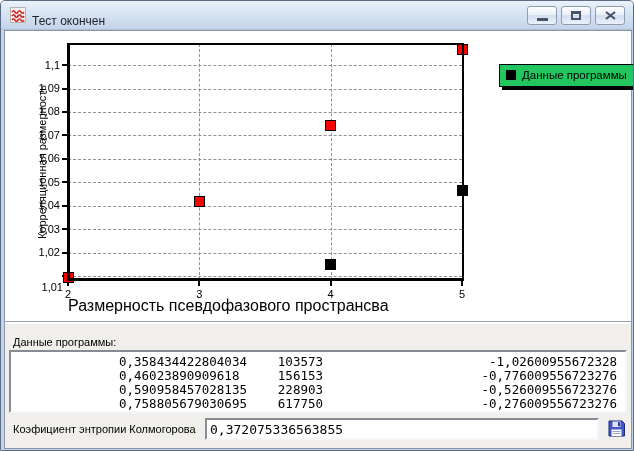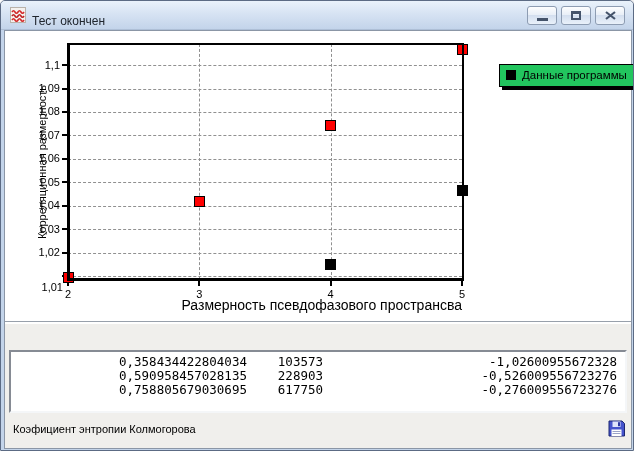--- a/index.html
+++ b/index.html
@@ -48,22 +48,22 @@
     border:2px solid #000; border-left-width:3px; border-bottom-width:3px;
     pointer-events:none;
   }
   .grid-h { position:absolute; border-top:1px dashed #909090; height:0; }
   .grid-v { position:absolute; border-left:1px dashed #909090; width:0; }
   .tick-y { position:absolute; width:5px; height:2px; background:#000; }
   .tick-x { position:absolute; width:2px; height:5px; background:#000; }
   .ylab-tick { position:absolute; width:42px; text-align:right; font-size:11px; color:#000; }
   .xlab-tick { position:absolute; width:30px; text-align:center; font-size:11px; color:#000; }
   .pt { position:absolute; width:11px; height:11px; border:1px solid #000; }
-  .xaxis-label { position:absolute; left:63px; width:394px; top:266px; text-align:right;
-    font-size:14px; color:#000; }
+  .xaxis-label { position:absolute; left:63px; width:394px; top:266px; text-align:left;
+    font-size:16px; color:#000; }
   .yaxis-label { position:absolute; left:37px; top:131px;
     transform:translate(-50%,-50%) rotate(-90deg); white-space:nowrap;
     font-size:11px; color:#000; }
   .legend {
     position:absolute; left:494px; top:33px; background:#22c55e;
     border:1px solid #000; box-shadow:3px 3px 0 #000; padding:3px 7px 4px 6px;
   }
   .legend-item { display:flex; align-items:center; font-size:11.5px; line-height:14px; white-space:nowrap; }
   .swatch { width:10px; height:10px; border:1px solid #000; margin-right:6px; flex:0 0 auto; }
 
@@ -181,47 +181,55 @@
       <div class="plot-frame"></div>
       <div class="legend">
         <div class="legend-item">
           <span class="swatch" id="swatch-0" style="background: rgb(0, 0, 0);"></span>
           <span>Данные программы</span>
         </div>
       </div>
     </div>
 
     <div class="gray-panel">
+      <div class="data-label">Данные программы:</div>
 
       <div class="memo sunken">
         <table>
           <tbody>
               <tr>
             <td class="sp"></td>
             <td class="c1">0,358434422804034</td>
             <td class="c2">103573</td>
             <td class="c3">-1,02600955672328</td>
           </tr>
           <tr>
             <td class="sp"></td>
+            <td class="c1">0,46023890909618</td>
+            <td class="c2">156153</td>
+            <td class="c3">-0,776009556723276</td>
+          </tr>
+          <tr>
+            <td class="sp"></td>
             <td class="c1">0,590958457028135</td>
             <td class="c2">228903</td>
             <td class="c3">-0,526009556723276</td>
           </tr>
           <tr>
             <td class="sp"></td>
             <td class="c1">0,758805679030695</td>
             <td class="c2">617750</td>
             <td class="c3">-0,276009556723276</td>
           </tr>
         </tbody>
           </table>
       </div>
 
       <div class="entropy-label">Коэфициент энтропии Колмогорова</div>
+      <input class="entropy-input sunken" type="text" value="0,372075336563855" style="">
       <button class="save-btn">
         <svg width="17" height="17" viewBox="0 0 17 17">
           <path d="M1 1 h13 l2.5 2.5 V16 H1 Z" fill="#4553cc" stroke="#1d2670" stroke-width="1"></path>
           <rect x="4.5" y="1.5" width="8" height="5.5" fill="#dfe4fb"></rect>
           <rect x="10" y="2.2" width="2" height="4" fill="#2a35a0"></rect>
           <rect x="3.5" y="9.5" width="10" height="6.5" fill="#ffffff"></rect>
           <rect x="4.5" y="11" width="8" height="1" fill="#9aa3c8"></rect>
           <rect x="4.5" y="13" width="8" height="1" fill="#9aa3c8"></rect>
         </svg>
       </button>

